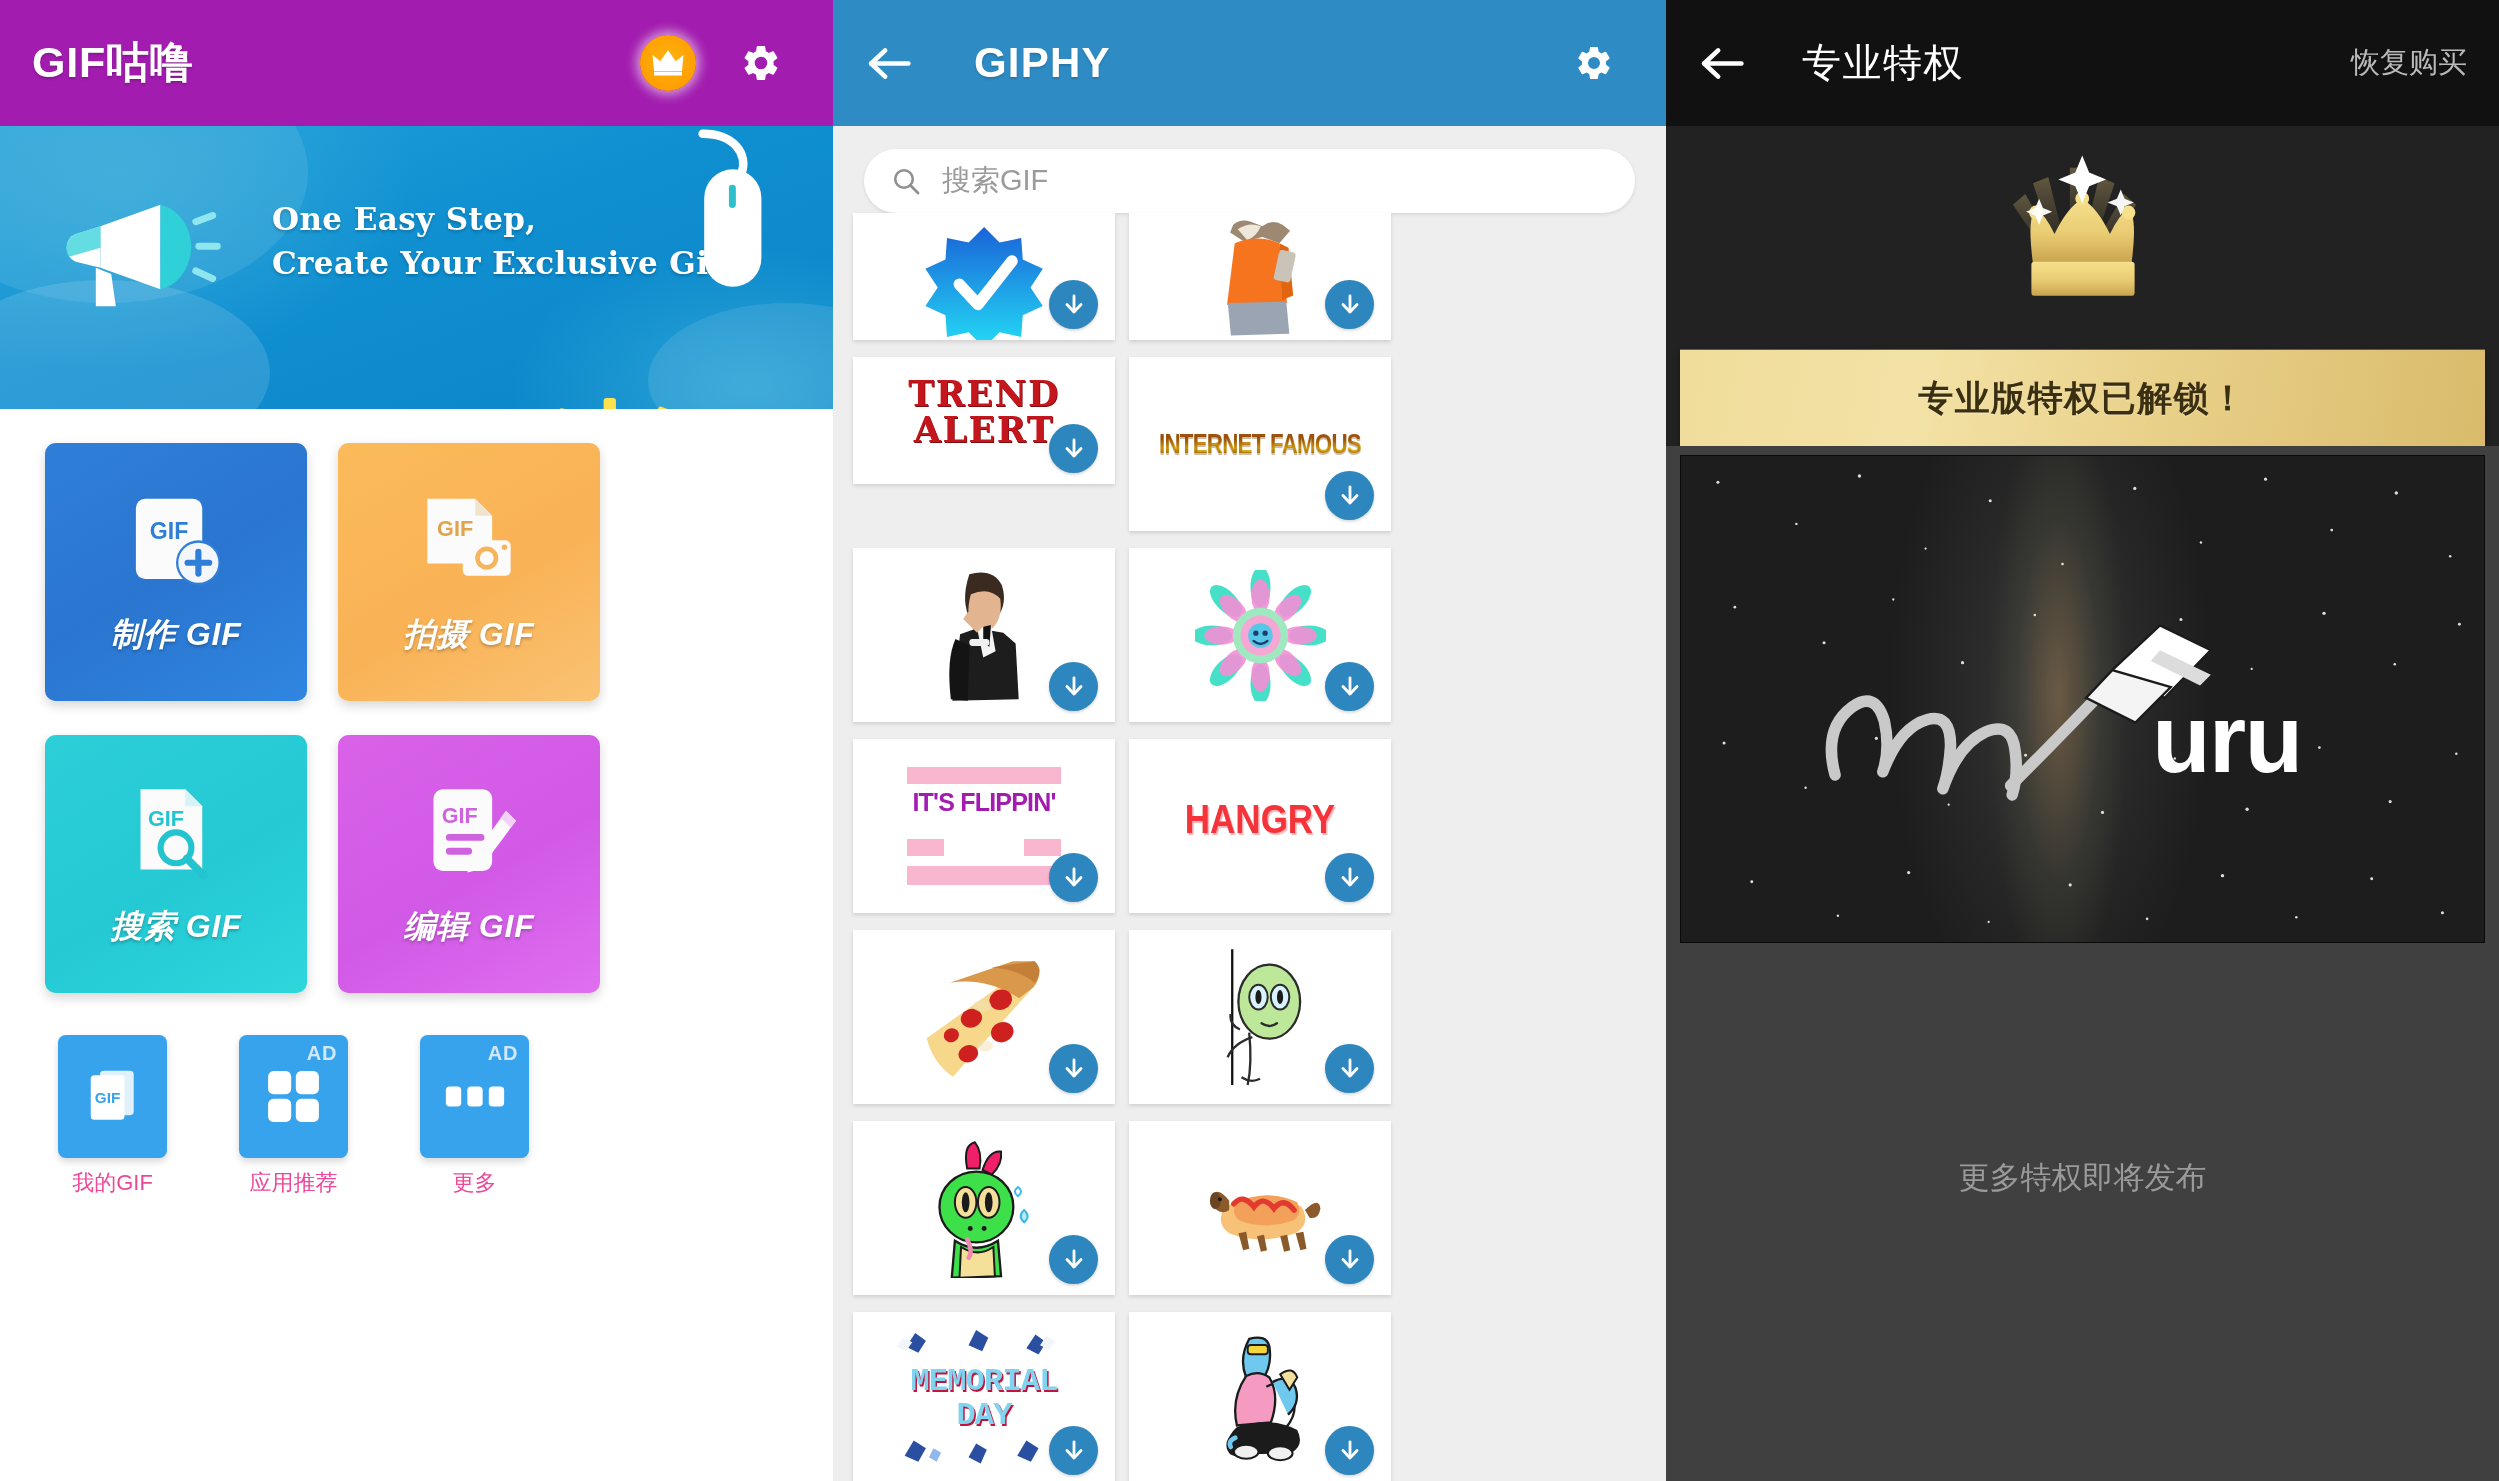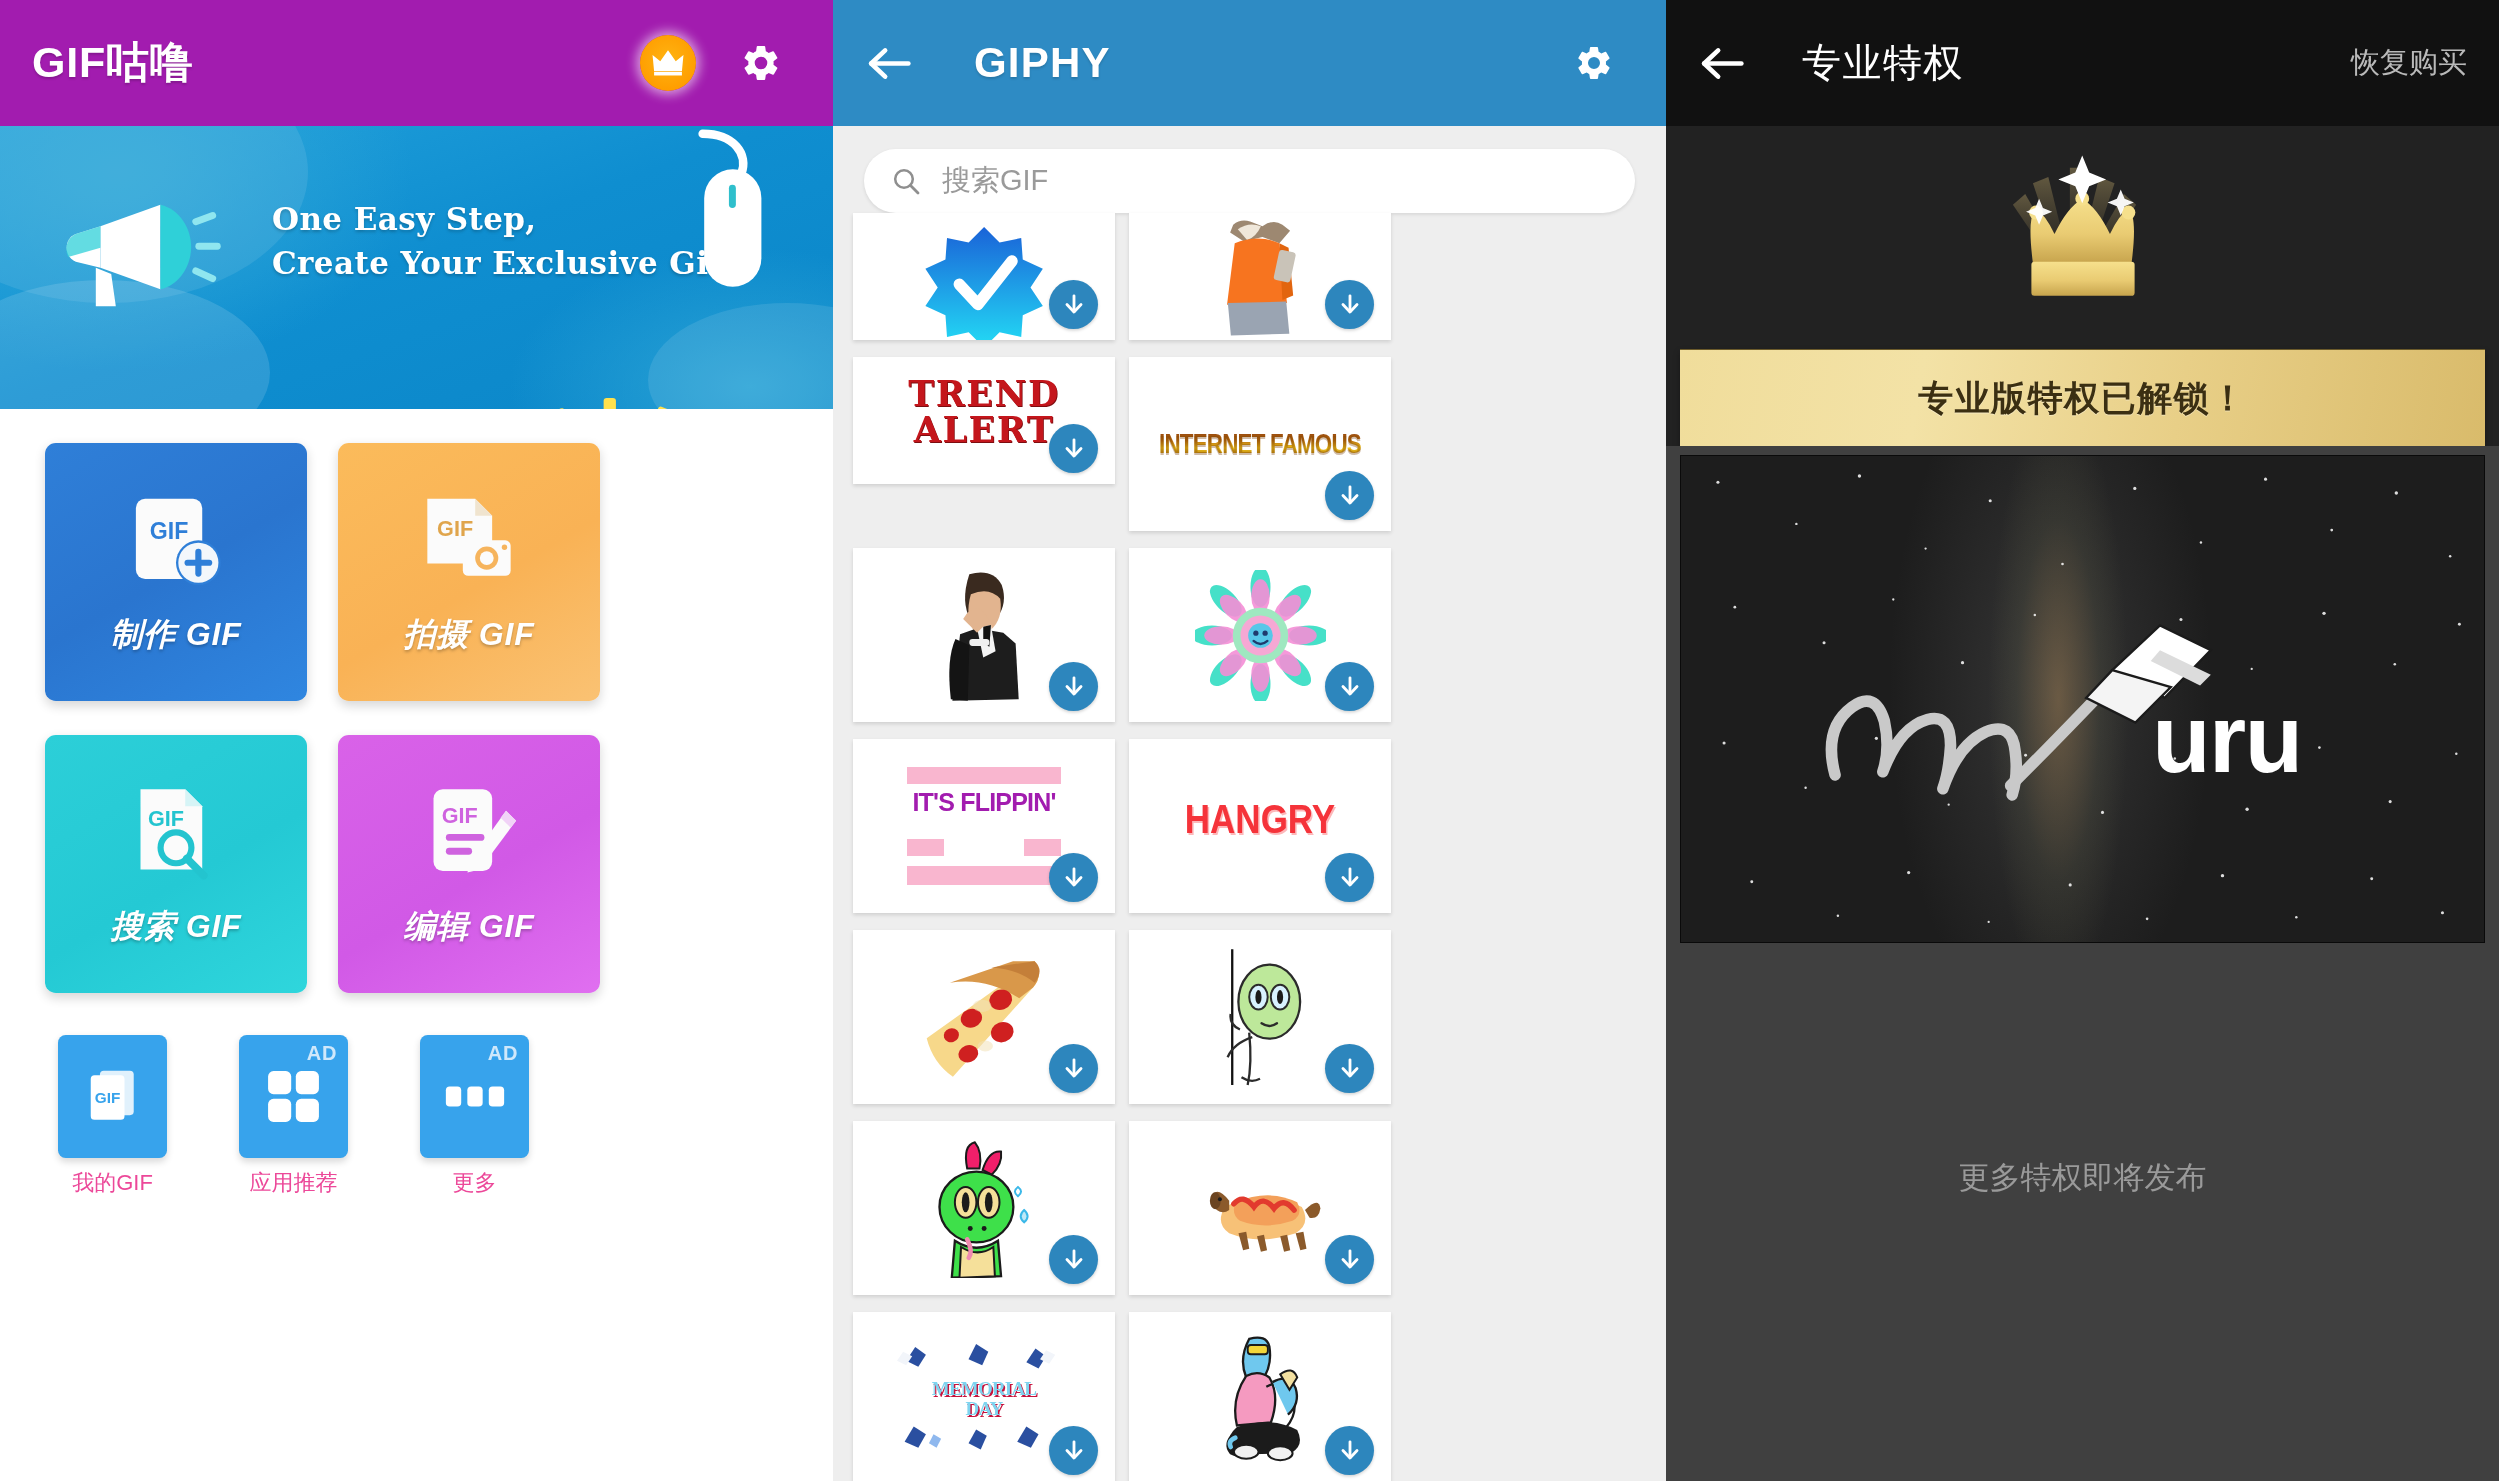--- a/index.html
+++ b/index.html
@@ -639,21 +639,21 @@
             <g fill="#2a4fa0">
               <path d="M24 8 l14 10 -10 16 -16 -8 z"></path>
                 <path d="M104 4 l16 10 -8 18 -18 -8 z"></path>
               <path d="M182 10 l14 10 -10 16 -16 -8 z"></path>
             </g>
             <g fill="#f2f5fa">
               <path d="M8 14 l12 6 -8 12 -12 -6 z"></path>
                 <path d="M196 12 l12 6 -8 12 -12 -6 z"></path>
             </g>
           </svg>
-          <div class="art-txt" style="font-family:Liberation Serif, serif;font-size:19px;line-height:1.05;white-space:pre-line;
+          <div class="art-txt" style="font-family:Liberation Mono, monospace;font-size:32px;line-height:1.05;white-space:pre-line;
                       color:#7fd4ef;text-shadow:1.5px 1.5px 0 #c5123c, 3.1px 3.1px 0 #ffffff;letter-spacing:-0.8px;">MEMORIAL
 DAY</div>
           <svg width="177" height="35" viewBox="0 0 230 46" style="margin-top:3.1px;">
             <g fill="#2a4fa0">
               <path d="M22 6 l16 10 -10 18 -18 -8 z"></path>
                 <path d="M104 10 l14 8 -8 18 -16 -8 z"></path>
               <path d="M170 6 l16 10 -10 18 -18 -8 z"></path>
             </g>
             <g fill="#8fb8ee">
                 <path d="M48 16 l10 6 -6 12 -10 -6 z"></path>

